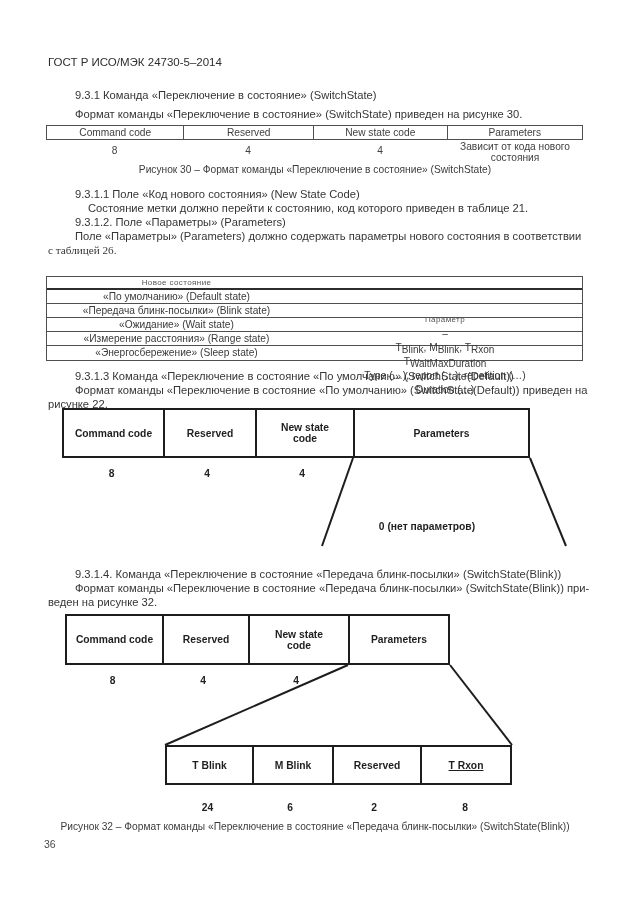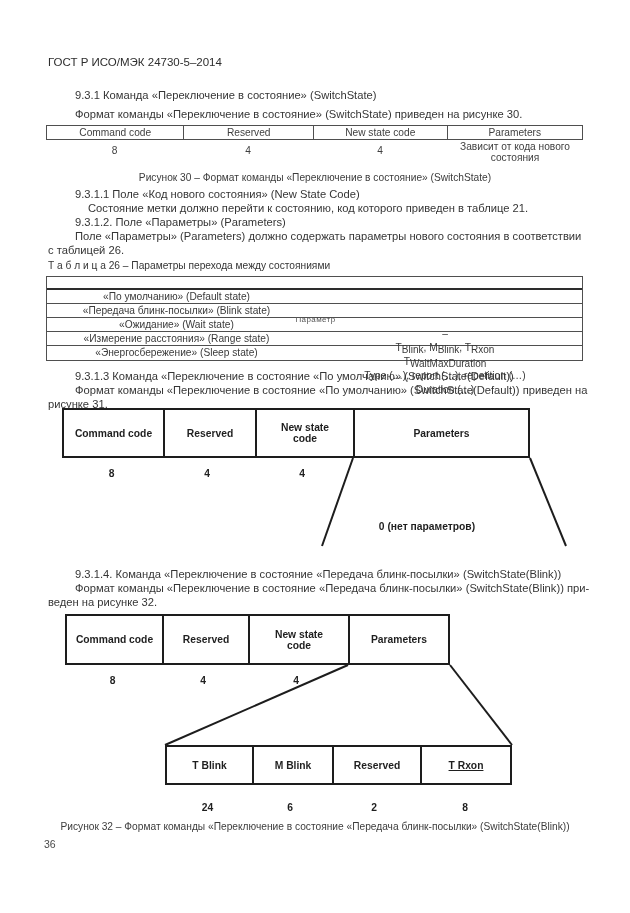--- a/index.html
+++ b/index.html
@@ -57,31 +57,31 @@
     <div style="width:134px;">New state code</div>
     <div style="width:136px;">Parameters</div>
   </div>
   <div class="bit" style="left:46px; top:145px; width:137px;">8</div>
   <div class="bit" style="left:183px; top:145px; width:130px;">4</div>
   <div class="bit" style="left:313px; top:145px; width:134px;">4</div>
   <div class="bit" style="left:432px; top:141px; width:166px; line-height:11px;">
     <div>Зависит от кода нового</div>
     <div>состояния</div>
   </div>
-  <div class="caption" style="top:172px;">Рисунок 30 – Формат команды «Переключение в состояние» (SwitchState)</div>
+  <div class="caption" style="top:164px;">Рисунок 30 – Формат команды «Переключение в состояние» (SwitchState)</div>
 
   <div class="t" style="left:75px; top:188px;">9.3.1.1 Поле «Код нового состояния» (New State Code)</div>
   <div class="t" style="left:88px; top:202px;">Состояние метки должно перейти к состоянию, код которого приведен в таблице 21.</div>
   <div class="t" style="left:75px; top:216px;">9.3.1.2. Поле «Параметры» (Parameters)</div>
   <div class="t" style="left:75px; top:230px;">Поле «Параметры» (Parameters) должно содержать параметры нового состояния в соответствии</div>
-  <div class="t" style="left:48px; top:244px;">с таблицей 26.</div>
+  <div class="t" style="left:48px; top:244px;font-family:Liberation Serif, serif;">с таблицей 26.</div>
 
-  <div class="t" style="left:48px; top:260px; font-size:10.2px;">Т а б л и ц а  26 – Параметры перехода между состояниями</div>
   <div class="tbl26">
     <div class="hrow">
+      <div class="c1">Новое состояние</div>
       <div class="c2">Параметр</div>
     </div>
     <div class="row">
       <div class="c1">«По умолчанию» (Default state)</div>
       <div class="c2">–</div>
     </div>
     <div class="row">
       <div class="c1">«Передача блинк-посылки» (Blink state)</div>
       <div class="c2"><span>T</span><sub class="s">Blink</sub><span>, </span><span>M</span><sub class="s">Blink</sub><span>, </span><span>T</span><sub class="s">Rxon</sub></div>
     </div>
@@ -94,21 +94,21 @@
       <div class="c2">Type (…), report (…), repetition (…)</div>
     </div>
     <div class="row">
       <div class="c1">«Энергосбережение» (Sleep state)</div>
       <div class="c2">Duration (…)</div>
     </div>
   </div>
 
   <div class="t" style="left:75px; top:370px;">9.3.1.3 Команда «Переключение в состояние «По умолчанию» (SwitchState(Default))</div>
   <div class="t" style="left:75px; top:384px;">Формат команды «Переключение в состояние «По умолчанию» (SwitchState(Default)) приведен на</div>
-  <div class="t" style="left:48px; top:398px;">рисунке 31.</div>
+  <div class="t" style="left:48px; top:398px;">рисунке 22.</div>
 
   <div class="fig" style="left:62px; top:408px; width:510px; height:140px;">
     <svg class="overlay" width="510" height="140">
       <line x1="291" y1="50" x2="260" y2="138" stroke="#1d1d1d" stroke-width="2"></line>
       <line x1="468" y1="50" x2="504" y2="138" stroke="#1d1d1d" stroke-width="2"></line>
     </svg>
     <div class="frow" style="left:0; top:0; width:468px; height:50px;">
       <div style="width:99px;">Command code</div>
       <div style="width:92px;">Reserved</div>
       <div style="width:98px; padding:0 16px;">New state code</div>

